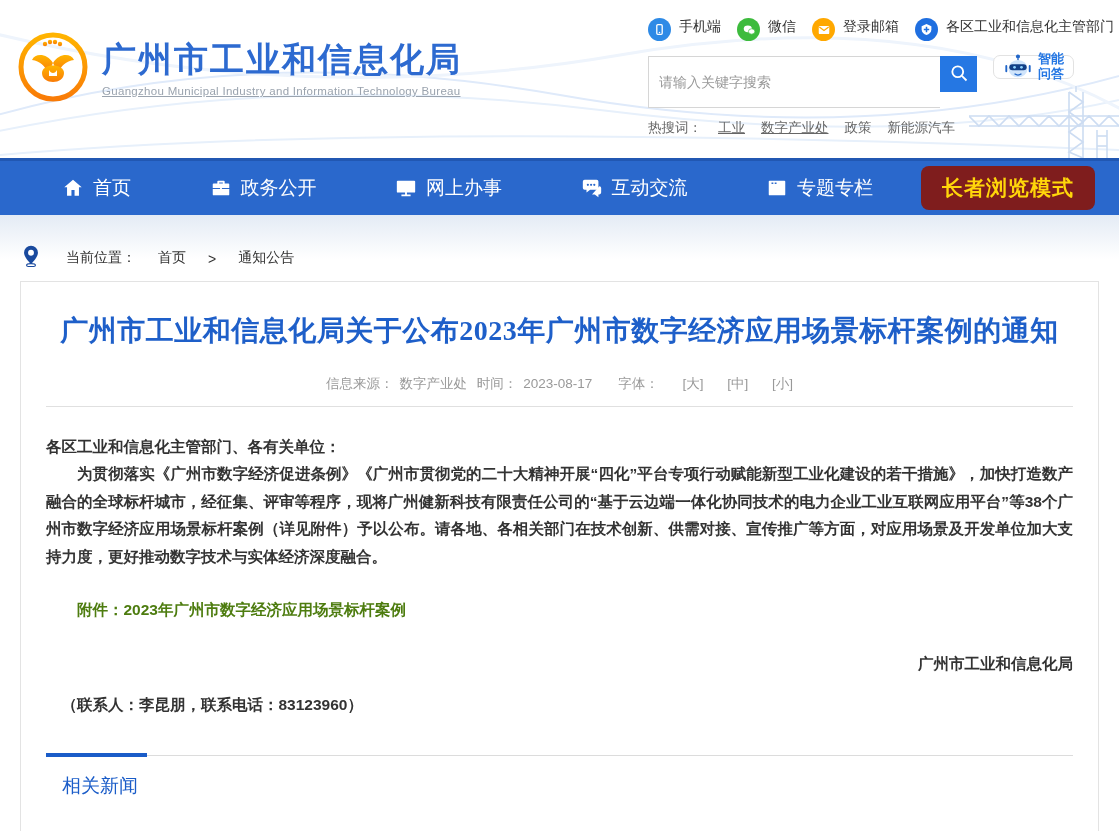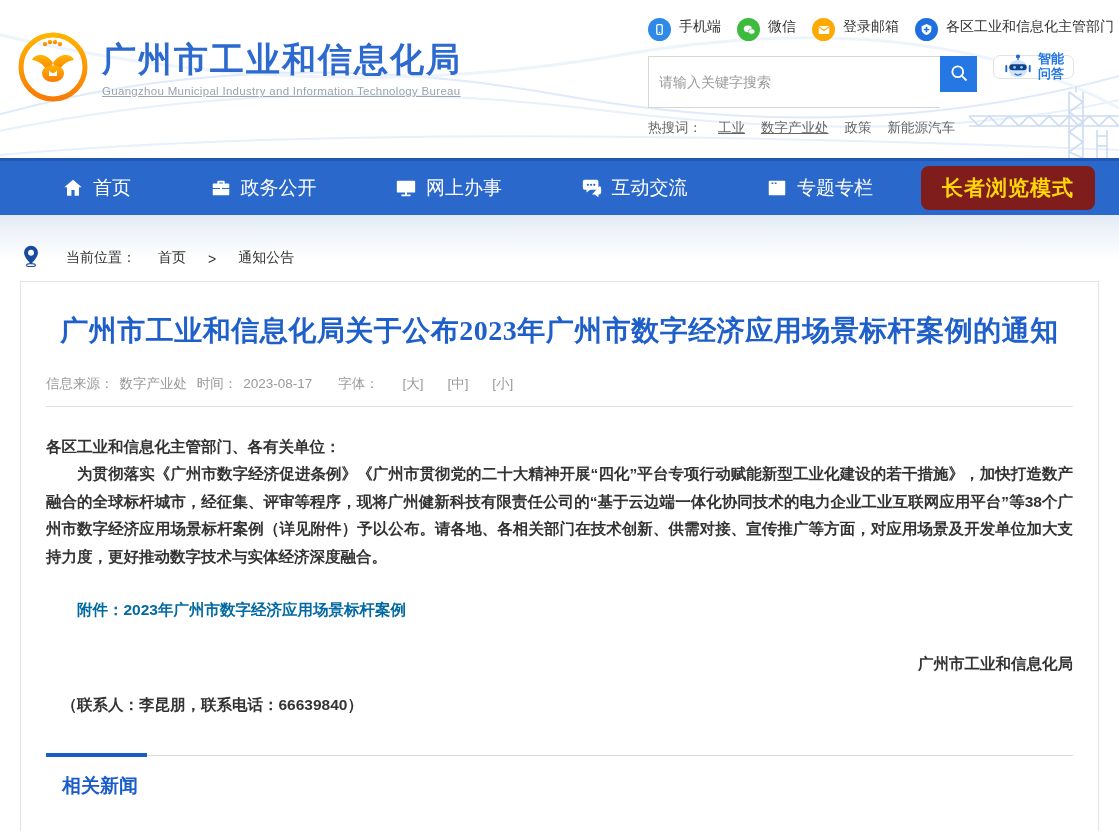--- a/index.html
+++ b/index.html
@@ -52,39 +52,39 @@
   .below-nav { background: linear-gradient(180deg, #e4ebf5 0%, #ffffff 44px); padding-bottom: 8px; }
   .breadcrumb { display: flex; align-items: flex-end; gap: 22px; padding: 30px 0 14px 22px;
     font-size: 14px; color: #333; }
   .breadcrumb .pin { margin-right: 4px; display: flex; }
 
   
   .article-card { margin: 0 20px; background: #fff; border: 1px solid #e3e3e3;
     padding: 30px 25px 40px; min-height: 528px; }
   .article-title { text-align: center; color: #1e5fc9; font-size: 28px; font-weight: bold;
     line-height: 1.35; letter-spacing: 0.5px; font-family: Liberation Serif, serif; }
-  .meta-row { display: flex; justify-content: flex-start; align-items: center;
+  .meta-row { display: flex; justify-content: center; align-items: center;
     margin-top: 25px; padding-bottom: 13px; border-bottom: 1px solid #e0e0e0;
     font-size: 13.5px; color: #999; }
   .meta-left span { margin-right: 6px; }
   .meta-right span, .meta-right a { margin-left: 20px; color: #999; }
 
   .article-body { margin-top: 26px; font-size: 15.5px; color: #333; line-height: 27.5px; text-align: justify; font-weight: bold; }
   .article-body p { margin: 0; }
   .indent { text-indent: 2em; }
   .attachment-p { margin-top: 26px !important; }
-  .attachment-link { color: #0369a1; }
+  .attachment-link { color: #4d7c0f; }
   .sign-org { text-align: right; margin-top: 26px !important; }
   .sign-date { text-align: right; }
   .contact { margin-top: 14px !important; text-indent: 1em; }
 
   .related { margin-top: 36px; }
   .related-divider { position: relative; height: 1px; background: #dcdcdc; }
   .blue-seg { position: absolute; left: 0; top: -2px; width: 101px; height: 4px; background: #1a5cc8; }
-  .related-title { color: #1a5cc8; font-weight: bold; font-size: 19px; margin: 17px 0 0 16px; }
+  .related-title { color: #1a5cc8; font-weight: normal; font-size: 19px; margin: 17px 0 0 16px; }
 </style>
 </head>
 <body>
 
 <div class="page">
 
   <header class="site-header">
     <svg class="header-deco" width="1119" height="158" viewBox="0 0 1119 158">
       <path d="M-20 120 Q 250 40 560 95 T 1140 70" fill="none" stroke="#dfeafa" stroke-width="2"></path>
       <path d="M-20 135 Q 280 70 600 110 T 1140 95" fill="none" stroke="#e7f0fb" stroke-width="2"></path>
@@ -298,21 +298,21 @@
           <a>[中]</a>
           <a>[小]</a>
         </div>
       </div>
 
       <div class="article-body">
         <p class="salutation">各区工业和信息化主管部门、各有关单位：</p>
         <p class="indent">为贯彻落实《广州市数字经济促进条例》《广州市贯彻党的二十大精神开展“四化”平台专项行动赋能新型工业化建设的若干措施》，加快打造数产融合的全球标杆城市，经征集、评审等程序，现将广州健新科技有限责任公司的“基于云边端一体化协同技术的电力企业工业互联网应用平台”等38个广州市数字经济应用场景标杆案例（详见附件）予以公布。请各地、各相关部门在技术创新、供需对接、宣传推广等方面，对应用场景及开发单位加大支持力度，更好推动数字技术与实体经济深度融合。</p>
         <p class="indent attachment-p"><a class="attachment-link">附件：2023年广州市数字经济应用场景标杆案例</a></p>
         <p class="sign-org">广州市工业和信息化局</p>
-        <p class="contact">（联系人：李昆朋，联系电话：66639840）</p>
+        <p class="contact">（联系人：李昆朋，联系电话：83123960）</p>
       </div>
 
       <div class="related">
         <div class="related-divider">
           <span class="blue-seg"></span>
         </div>
         <div class="related-title">相关新闻</div>
       </div>
     </main>
   </div>

